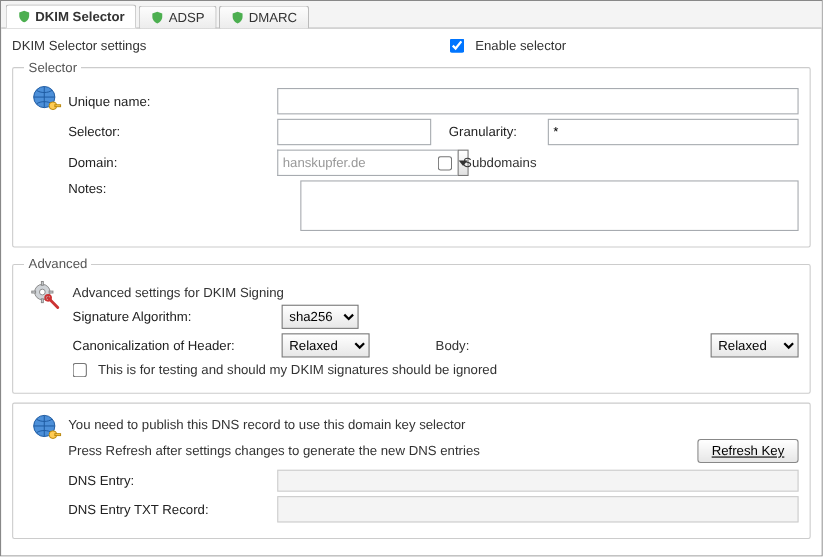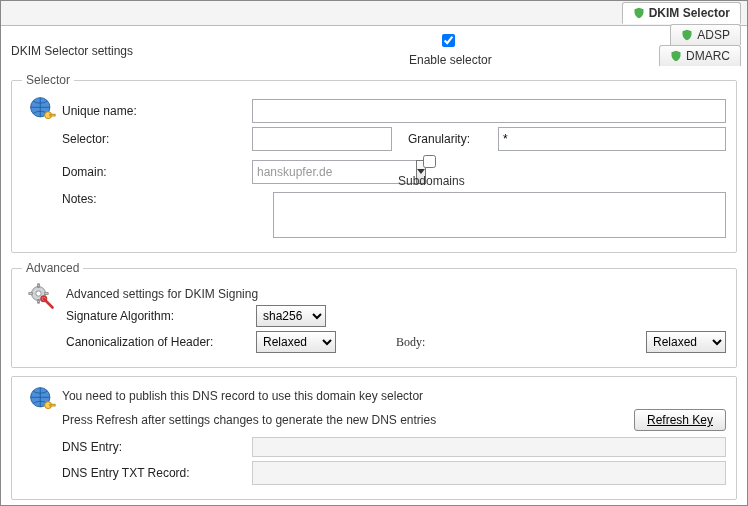--- a/index.html
+++ b/index.html
@@ -1,17 +1,17 @@
 <!DOCTYPE html>
 <html><head>
 <meta charset="utf-8">
 <style>
   html,body{margin:0;padding:0;font-family:"Segoe UI",Tahoma,Arial,sans-serif;font-size:12px;color:#333;background:#fff;}
   .window{width:748px;height:506px;border:1px solid #888;box-sizing:border-box;background:#fff;position:relative;overflow:hidden;}
-  .tabs{display:flex;align-items:flex-end;height:24px;padding:0 4px;border-bottom:1px solid #bbb;background:#f4f4f4;flex-direction:column;}
+  .tabs{display:flex;align-items:flex-end;height:24px;padding:0 4px;border-bottom:1px solid #bbb;background:#f4f4f4;}
   .tab{display:flex;align-items:center;gap:4px;padding:3px 10px;border:1px solid #bbb;border-bottom:none;margin-right:2px;background:linear-gradient(#fdfdfd,#ececec);border-radius:3px 3px 0 0;cursor:pointer;position:relative;top:1px;}
   .tab.active{background:#fff;font-weight:bold;border-bottom:1px solid #fff;}
   .tab-icon{width:12px;height:12px;}
   .content{padding:6px 10px 10px 10px;}
   .settings-row{display:flex;align-items:center;margin:2px 0 6px 0;}
   .settings-title{flex:0 0 398px;}
   fieldset{border:1px solid #ccc;border-radius:2px;margin:4px 0 8px 0;padding:8px 10px 10px 10px;}
   legend{color:#555;padding:0 4px;}
   .field-row{display:flex;align-items:center;margin:4px 0;}
   .icon-col{width:40px;display:flex;align-items:flex-start;justify-content:center;}
@@ -26,21 +26,21 @@
   .combo .btn{width:18px;border:1px solid #777;background:linear-gradient(#fff,#e1e1e1);display:flex;align-items:center;justify-content:center;cursor:pointer;}
   .chev{width:0;height:0;border-left:4px solid transparent;border-right:4px solid transparent;border-top:5px solid #333;}
   textarea.notes{flex:1;height:40px;border:1px solid #a7abb0;resize:none;font:inherit;padding:2px 4px;overflow-y:scroll;}
   .checkbox{width:13px;height:13px;margin:0 4px 0 0;vertical-align:middle;}
   .btn-std{border:1px solid #888;background:linear-gradient(#fff,#e6e6e6);padding:3px 12px;border-radius:3px;font:inherit;cursor:pointer;text-decoration:underline;}
   .section-icon{width:28px;height:28px;}
   .dns-readonly{flex:1;height:18px;background:#f4f4f4;border:1px solid #ccc;}
   .dns-readonly.tall{height:22px;overflow-y:scroll;}
   .flex-spacer{flex:1;}
   .advanced-body{padding-left:4px;}
-  .inline-gap{display:flex;align-items:center;gap:6px;flex-direction:column;}
+  .inline-gap{display:flex;align-items:center;gap:6px;}
   .mt4{margin-top:6px;}
 </style>
 </head>
 <body>
 <div class="window">
 
 <div class="tabs">
   <div class="tab active">
     <svg class="tab-icon" viewBox="0 0 16 16">
           <path fill="#4caf50" d="M8 1l6 2v4c0 4-3 7-6 8-3-1-6-4-6-8V3l6-2z"></path>
@@ -142,25 +142,31 @@
           <select class="select" style="width:70px">
             <option>sha256</option>
           </select>
         </div>
         <div class="field-row">
           <span class="label">Canonicalization of Header:</span>
           <select class="select" style="width:80px">
             <option>Relaxed</option>
           </select>
           <span style="width:60px;"></span>
-          <span style="width:60px;font-family:Liberation Serif, serif;">Body:</span>
+          <span style="width:60px;">Body:</span>
           <span class="flex-spacer"></span>
           <select class="select" style="width:80px">
             <option>Relaxed</option>
           </select>
+        </div>
+        <div class="field-row">
+          <label class="inline-gap">
+            <input type="checkbox" class="checkbox" style="">
+            <span>This is for testing and should my DKIM signatures should be ignored</span>
+          </label>
         </div>
       </div>
     </div>
   </fieldset>
 
   <fieldset>
     <div style="display:flex;">
       <div class="icon-col">
         <svg class="section-icon" viewBox="0 0 32 32">
           <circle cx="14" cy="14" r="11" fill="#4d90d9" stroke="#1d5aa0" stroke-width="1"></circle>

